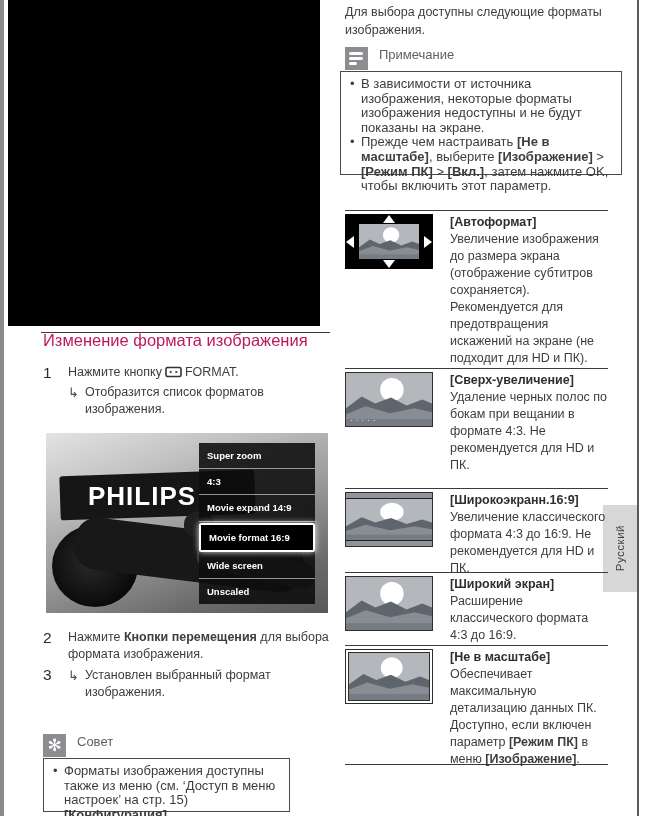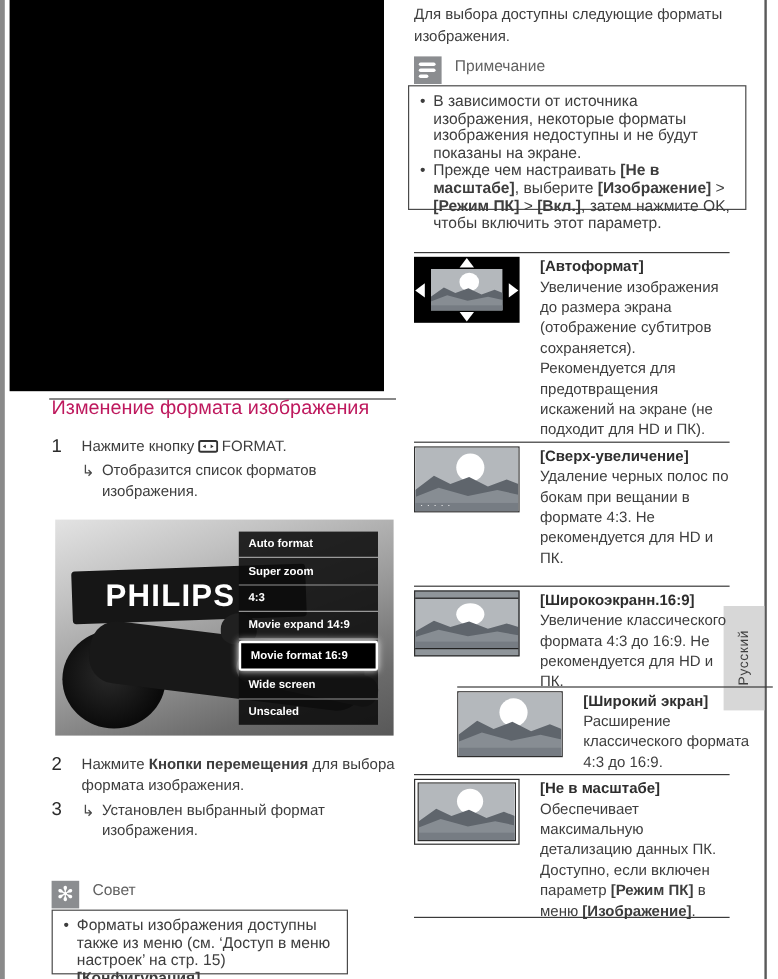--- a/index.html
+++ b/index.html
@@ -129,21 +129,20 @@
   </div>
 
   <div class="f1">
     <div class="f1-wing"></div>
     <div class="f1-brand">PHILIPS</div>
     <div class="f1-tire"></div>
     <div class="f1-body"></div>
     <div class="f1-helmet"></div>
     <div class="f1-nose"></div>
     <div class="menu">
-      <div class="menu-item">Auto format</div>
       <div class="menu-item">Super zoom</div>
       <div class="menu-item">4:3</div>
       <div class="menu-item">Movie expand 14:9</div>
       <div class="menu-item sel">Movie format 16:9</div>
       <div class="menu-item">Wide screen</div>
       <div class="menu-item">Unscaled</div>
     </div>
   </div>
 
   <div class="step" style="top:629px;">
@@ -232,21 +231,21 @@
             <use href="#land"></use>
           </svg>
         </div>
     </div>
     <div class="fmt-text">
       <div class="fmt-label">[Широкоэкранн.16:9]</div>
       <div><span>Увеличение классического формата 4:3 до 16:9. Не рекомендуется для HD и ПК.</span></div>
     </div>
   </div>
 
-  <div class="fmt" style="top:572px;height:73px;margin-left:36px;">
+  <div class="fmt" style="top:572px;height:73px;">
     <div class="thumb t-wide">
       <svg class="pic" viewBox="0 0 88 54" preserveAspectRatio="none">
           <use href="#land"></use>
         </svg>
     </div>
     <div class="fmt-text">
       <div class="fmt-label">[Широкий экран]</div>
       <div><span>Расширение классического формата 4:3 до 16:9.</span></div>
     </div>
   </div>

